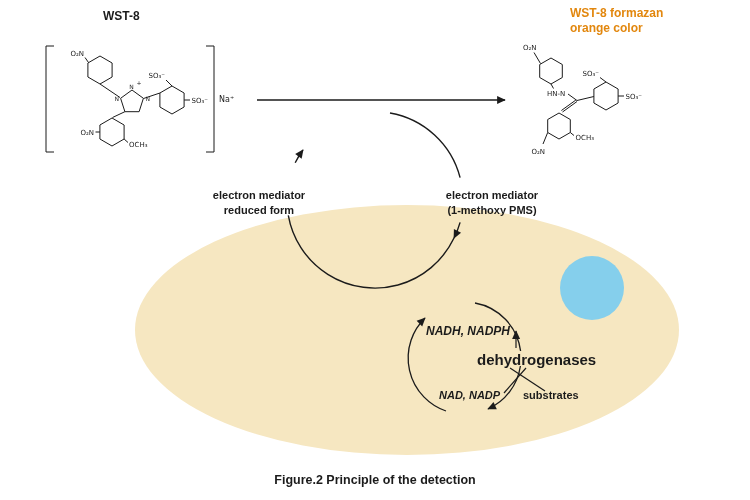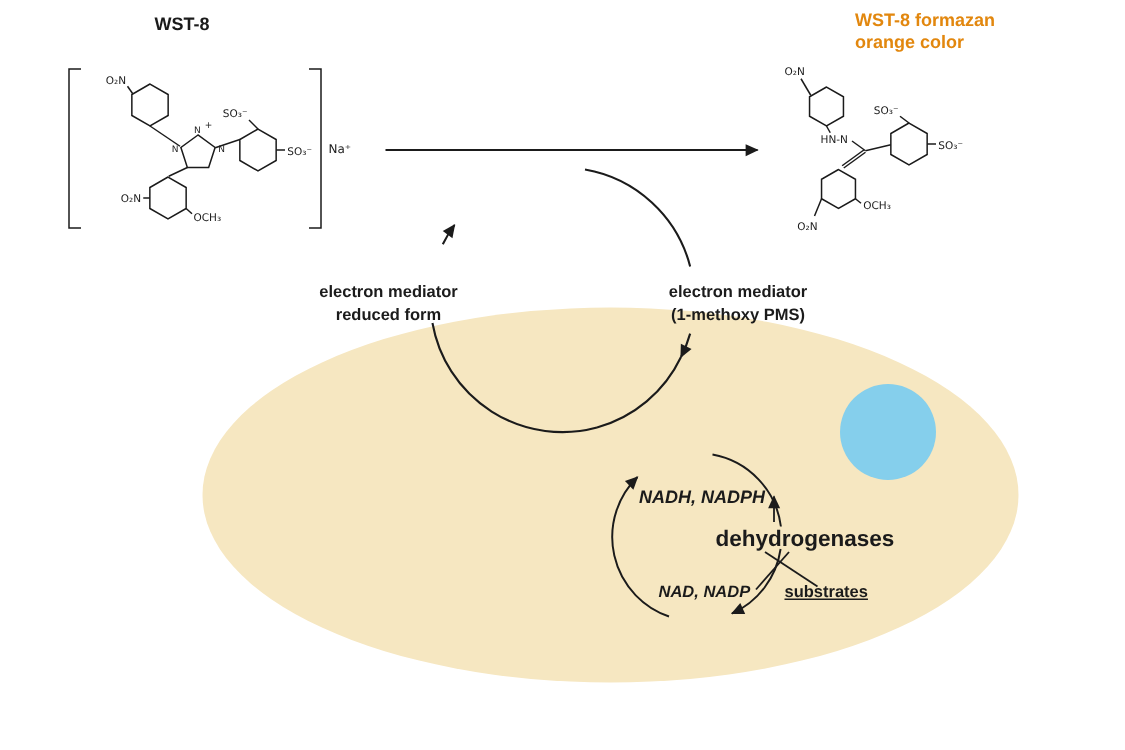--- a/index.html
+++ b/index.html
@@ -10,21 +10,21 @@
   .stage svg{position:absolute;left:0;top:0;}
   .lbl{position:absolute;font-weight:bold;white-space:pre-line;color:#1b1b1b;}
   .wst8-title{left:103px;top:9px;font-size:12px;}
   .formazan-title{left:529px;top:6px;font-size:12px;line-height:15px;color:#E2870E;margin-left:41px;}
   .mediator-reduced{left:193px;top:188px;width:132px;text-align:center;font-size:11px;line-height:15px;}
   .mediator-oxidized{left:423px;top:188px;width:138px;text-align:center;font-size:11px;line-height:15px;}
   .viable-cell{left:183px;top:354px;font-size:19px;letter-spacing:.3px;color:#E2870E;}
   .nadh{left:426px;top:324px;font-size:12px;font-style:italic;}
   .nad{left:439px;top:389px;font-size:11px;font-style:italic;}
   .dehydrogenases{left:477px;top:351px;font-size:15px;}
-  .substrates{left:523px;top:389px;font-size:11px;text-decoration:underline;}
+  .substrates{left:523px;top:389px;font-size:11px;}
   .caption{left:0;top:473px;width:100%;text-align:center;font-size:12.5px;}
   .chem{font-family:"DejaVu Sans",sans-serif;}
 </style>
 </head>
 <body>
 
 <div class="stage">
 
   <svg width="750" height="500" viewBox="0 0 750 500">
     <defs>
@@ -116,14 +116,15 @@
   <div class="lbl formazan-title">WST-8 formazan
 orange color</div>
   <div class="lbl mediator-reduced">electron mediator
 reduced form</div>
   <div class="lbl mediator-oxidized">electron mediator
 (1-methoxy PMS)</div>
   <div class="lbl nadh">NADH, NADPH</div>
   <div class="lbl nad">NAD, NADP</div>
   <div class="lbl dehydrogenases">dehydrogenases</div>
   <div class="lbl substrates">substrates</div>
+  <div class="lbl caption">Figure.2 Principle of the detection</div>
 
 </div>
 
 </body></html>

